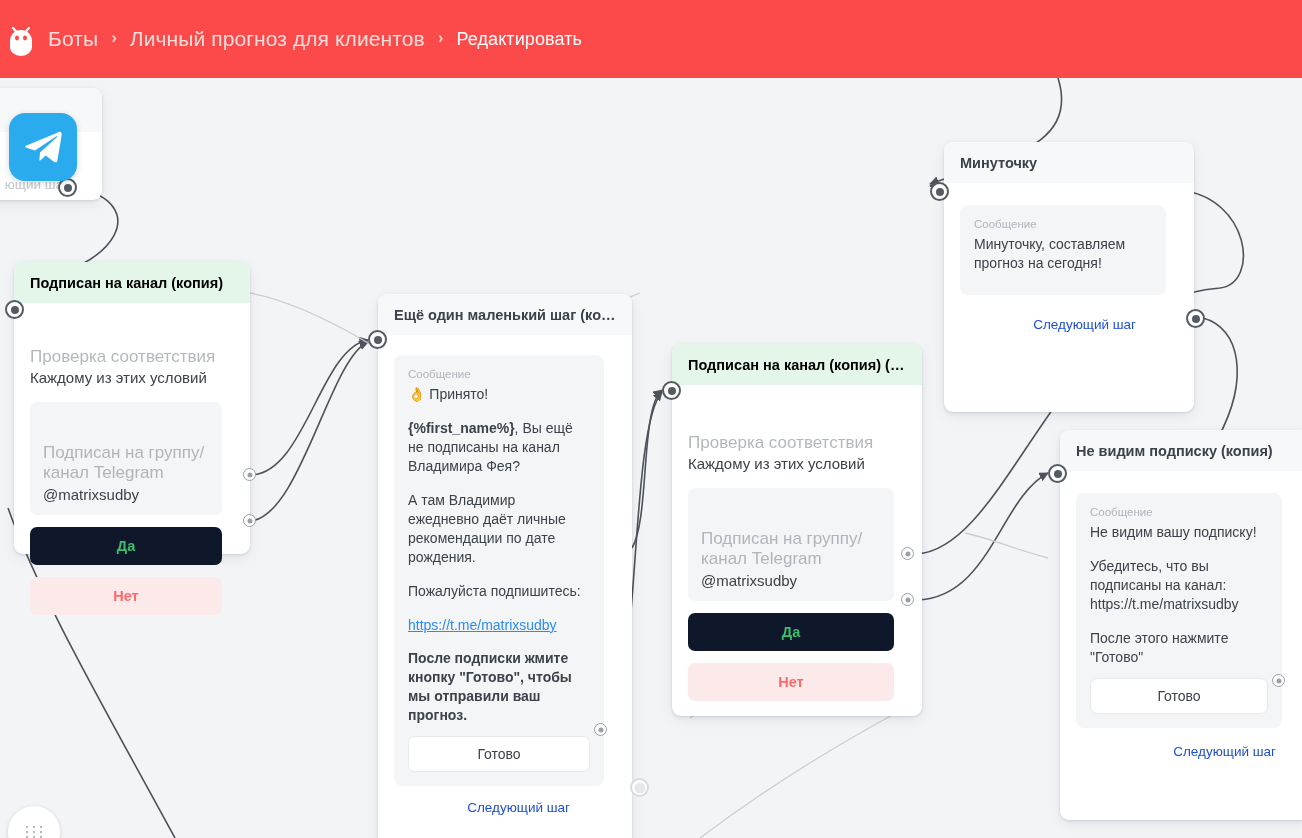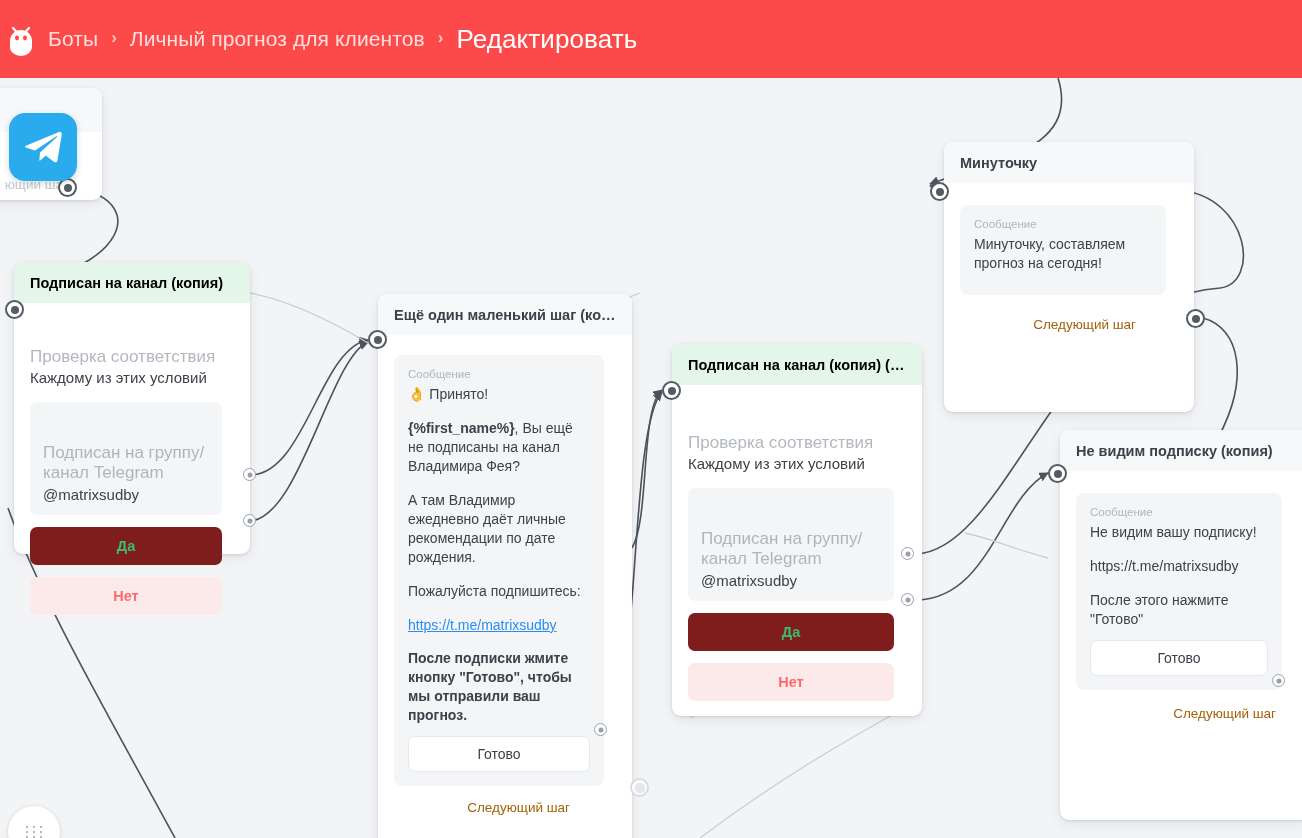--- a/index.html
+++ b/index.html
@@ -16,21 +16,21 @@
     position:absolute;left:0;top:0;width:1302px;height:78px;
     background:#fc4a4a;display:flex;align-items:center;box-sizing:border-box;
     padding-left:6px;z-index:40;
   }
   .bot-icon{width:30px;height:34px;position:relative;flex:0 0 auto;margin-right:12px;}
   .bot-icon svg{display:block;}
   .crumbs{display:flex;align-items:center;color:#fff;}
   .crumb{
     font-size:21px;color:#ffdedc;letter-spacing:.1px;white-space:nowrap;
   }
-  .crumb.last{color:#ffffff;font-size:26px;}
+  .crumb.last{color:#ffffff;font-size:18px;}
   .sep{
     margin:0 13px;color:#ffc9c6;font-size:17px;font-weight:bold;
     transform:translateY(-1px);
   }
 
   
   .canvas{position:absolute;left:0;top:78px;width:1302px;height:760px;overflow:hidden;}
   .edges{position:absolute;left:0;top:0;width:1302px;height:760px;}
 
   
@@ -54,38 +54,38 @@
   .subbox{
     background:#f4f5f7;border-radius:7px;padding:11px 13px 12px 13px;margin-top:16px;
   }
   .subbox .field-label{color:#b0b5bc;}
   .subbox .field-value{margin-top:3px;}
 
   .choice{
     margin-top:12px;border-radius:7px;height:38px;line-height:38px;text-align:center;
     font-size:14.5px;font-weight:bold;
   }
-  .choice.yes{background:#7f1d1d;color:#3bbf6b;}
+  .choice.yes{background:#0f172a;color:#3bbf6b;}
   .choice.no{background:#fce9e9;color:#fc6b6b;}
 
   .msgbox{background:#f4f5f7;border-radius:8px;padding:13px 14px 14px 14px;margin-top:4px;}
   .msg-label{font-size:11.5px;color:#b0b5bc;margin-bottom:5px;}
   .msg-text{font-size:14px;color:#3c424a;line-height:19px;white-space:pre-wrap;}
   .msg-text.b{font-weight:bold;}
   .msg-link{font-size:14px;color:#2a8cf0;text-decoration:underline;word-break:break-all;}
   .msg-gap{height:15px;}
 
   .kbd-btn{
     background:#fff;border:1px solid #e7e9ec;border-radius:7px;height:34px;line-height:34px;
     text-align:center;font-size:14px;color:#3c424a;margin-top:11px;position:relative;
   }
 
   .next-row{
     display:flex;align-items:center;justify-content:flex-end;
-    font-size:13.5px;color:#a16207;padding:14px 16px 13px 0;
+    font-size:13.5px;color:#1d4ed8;padding:14px 16px 13px 0;
   }
 
   
   .port{
     position:absolute;width:19px;height:19px;border-radius:50%;
     background:#fff;border:2px solid #555b63;box-sizing:border-box;z-index:22;
   }
   .port::after{
     content:"";position:absolute;left:50%;top:50%;width:8px;height:8px;border-radius:50%;
     background:#555b63;transform:translate(-50%,-50%);
@@ -274,20 +274,21 @@
     <div class="port" style="left:930px;top:104px;"></div>
     <div class="port" style="left:1186px;top:231px;"></div>
 
     <div class="node" style="left:1060px;top:352px;width:250px;height:390px;">
       <div class="node-head head-plain">Не видим подписку (копия)</div>
       <div class="node-body" style="padding-top:18px;">
         <div class="msgbox">
           <div class="msg-label">Сообщение</div>
           <div class="msg-text">Не видим вашу подписку!</div>
           <div class="msg-gap"></div>
+          <div class="msg-text">Убедитесь, что вы подписаны на канал:</div>
           <div class="msg-text">https://t.me/matrixsudby</div>
           <div class="msg-gap"></div>
           <div class="msg-text">После этого нажмите "Готово"</div>
           <div class="kbd-btn">Готово</div>
         </div>
         <div class="next-row" style="padding-right:6px;padding-top:16px;">
           <span>Следующий шаг</span>
         </div>
       </div>
     </div>

